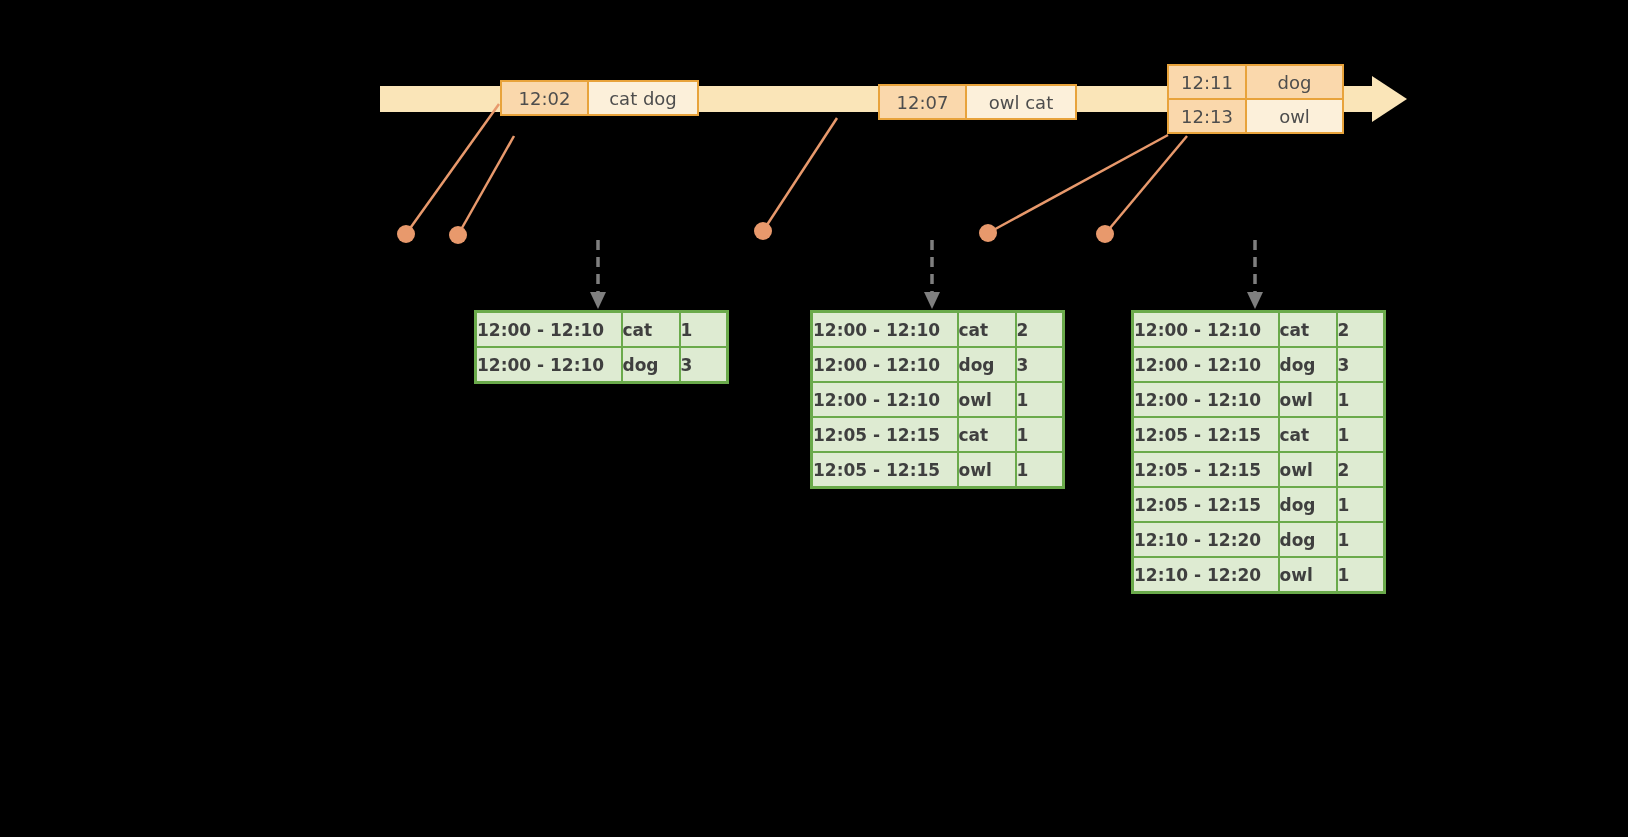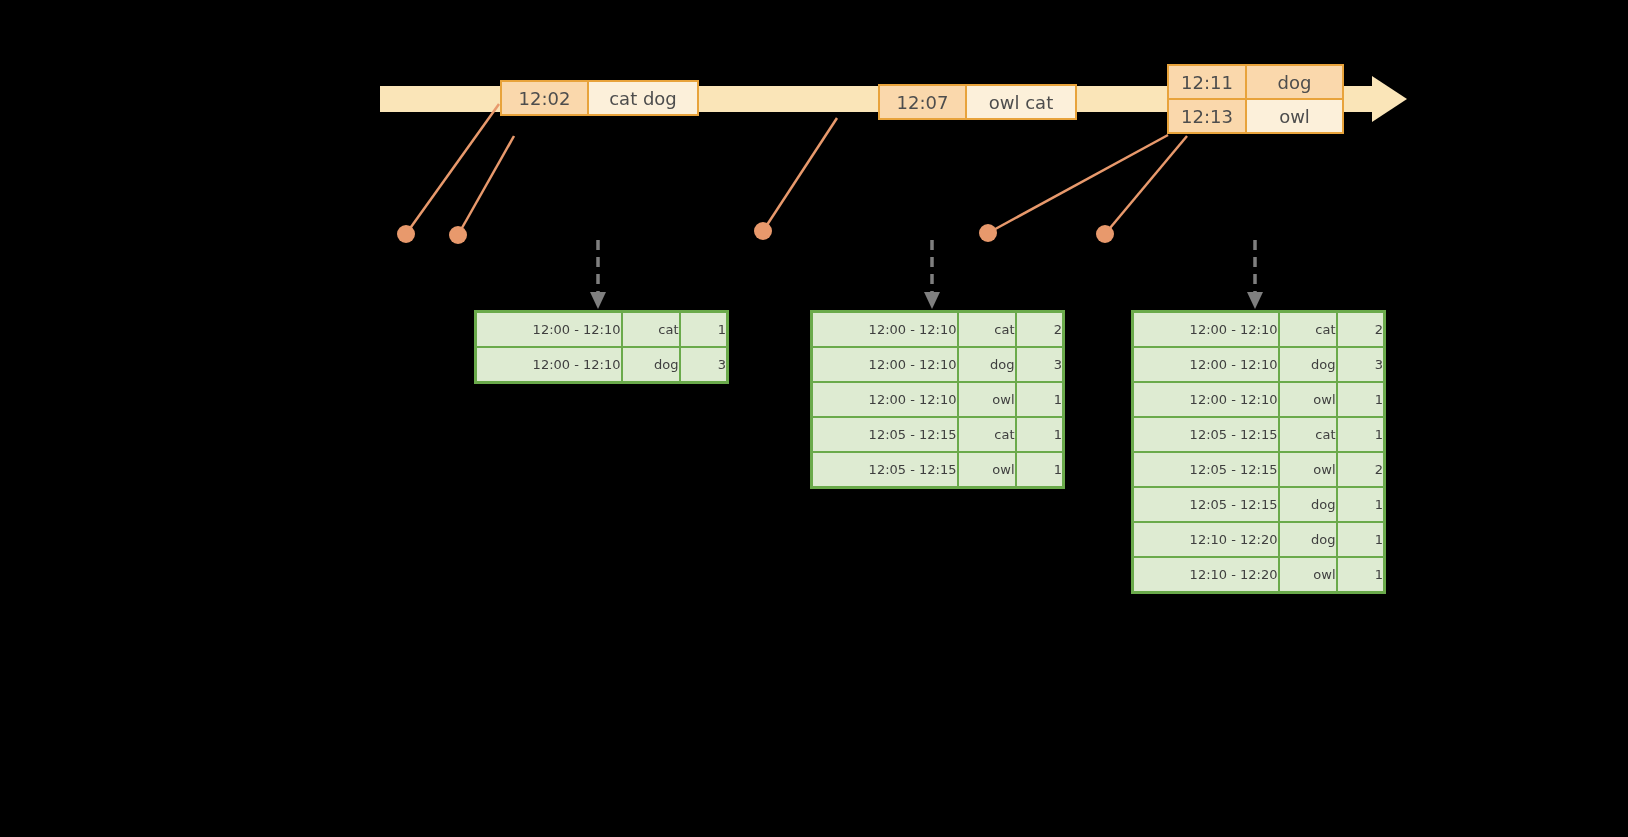--- a/index.html
+++ b/index.html
@@ -27,22 +27,22 @@
     border:2px solid var(--evt-border);height:32px;text-align:center;
     font-size:18px;color:var(--evt-text);padding:0;overflow:hidden;white-space:nowrap;
   }
   .event-table td:first-child{background:var(--evt-time);}
   .event-table td:last-child{background:var(--evt-val);}
   
   [data-name="event-table-3"] tr:first-child td:last-child{background:var(--evt-time);}
   .result-table{border:3px solid var(--res-border);}
   .result-table td{
     border:2px solid var(--res-border);background:var(--res-fill);height:33px;
-    text-align:right;font-size:13px;color:var(--res-text);padding:0;
-    overflow:hidden;white-space:nowrap;
+    text-align:left;font-size:17px;color:var(--res-text);padding:0;
+    overflow:hidden;white-space:nowrap;font-weight:bold;
   }
 </style>
 </head>
 <body>
 
 <div class="canvas" data-name="windowed-streaming-diagram">
 
   <svg class="layer" width="1628" height="837" viewBox="0 0 1628 837" data-name="diagram-graphics">
 
     <g data-name="timeline-arrow">

